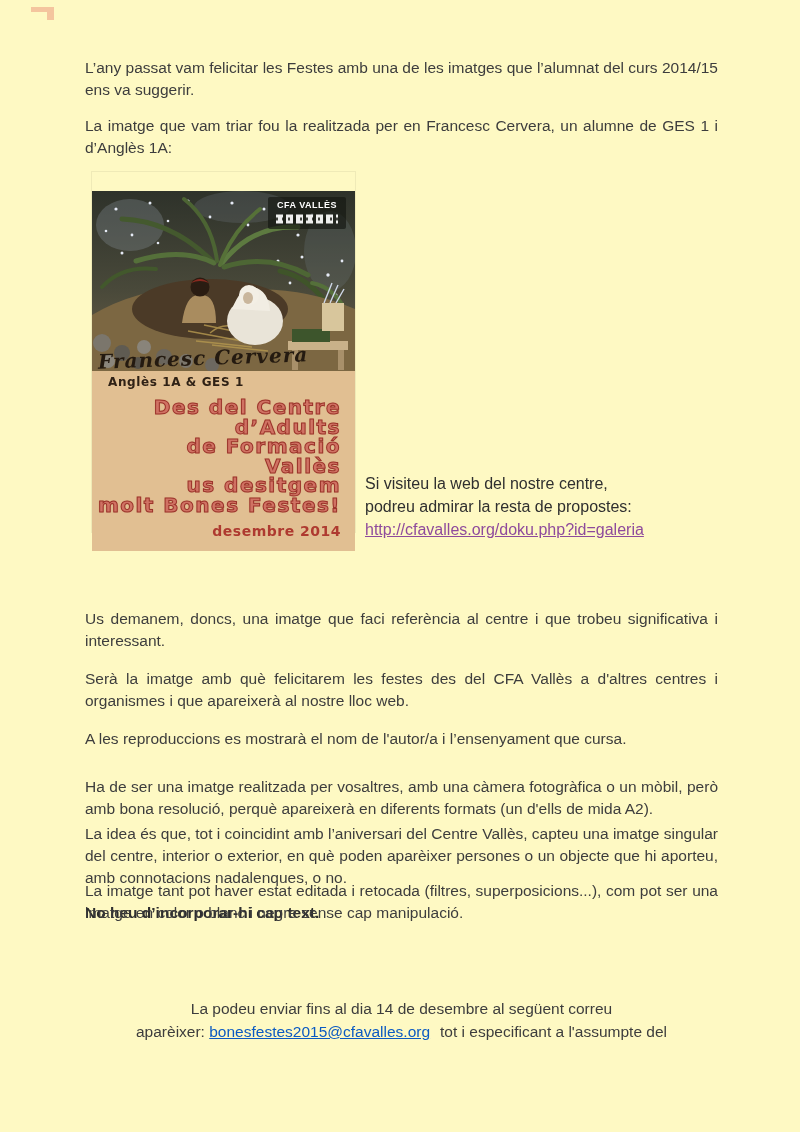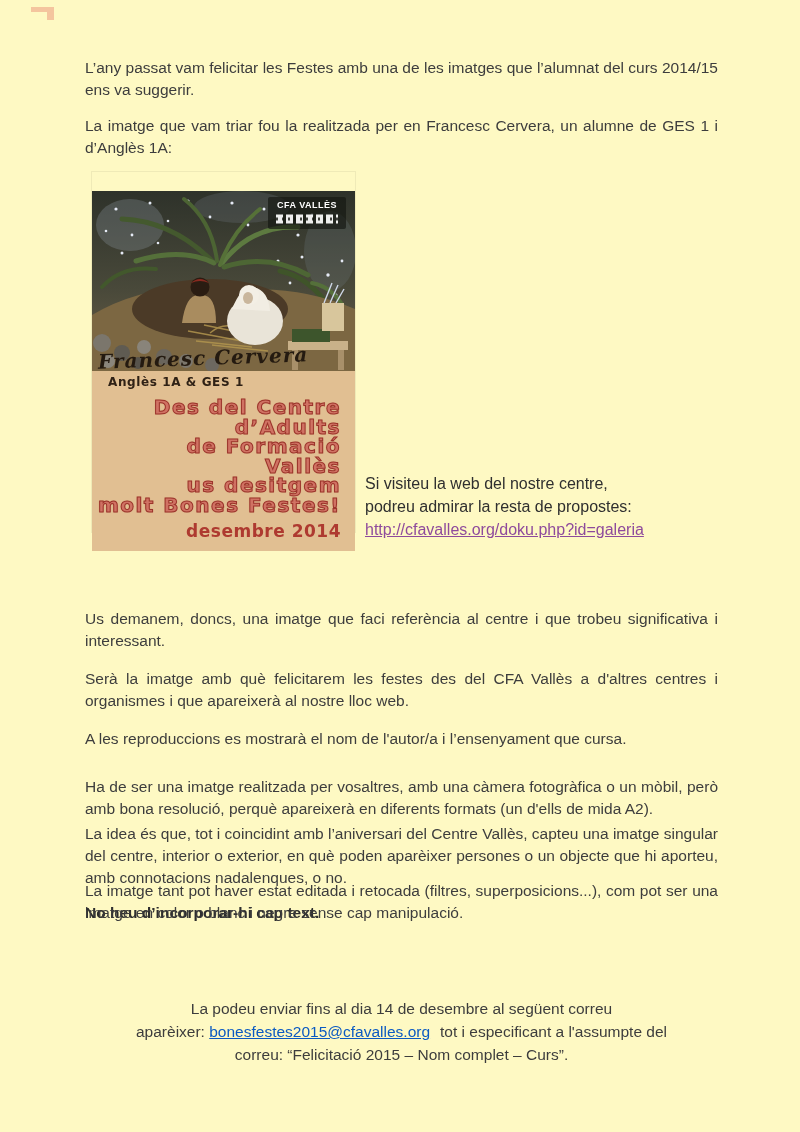--- a/index.html
+++ b/index.html
@@ -51,21 +51,21 @@
     padding:27px 14px 0 0; text-align:right;
     font-family:"DejaVu Sans", sans-serif; font-weight:bold;
     font-size:20px; line-height:19.5px; letter-spacing:1.5px;
     color:#d07263; -webkit-text-stroke:1px #9c342b;
     text-shadow:0 0 1px #9c342b;
   }
   .greet span { display:block; }
   .card-date {
     position:absolute; right:14px; bottom:9px;
     font-family:"DejaVu Sans", sans-serif; font-weight:bold;
-    font-size:17px; color:#ae3a30; letter-spacing:.5px;margin-left:35px;
+    font-size:14px; color:#ae3a30; letter-spacing:.5px;margin-left:35px;
   }
 
   .side-note {
     position:absolute; left:365px; top:456px; width:335px;
     font-size:16px; line-height:23px; color:#2f2f2f;margin-top:16px;
   }
 
   .closing { line-height:23px; }
   .closing .gap { display:inline-block; width:10px; }
 </style>
@@ -223,16 +223,15 @@
 
   <p class="para bold" style="top:902px">No heu d’incorporar-hi cap text.</p>
 
   <p class="para" style="top:880px">La imatge tant pot haver estat editada i retocada (filtres, superposicions...), com pot ser una imatge en color o blanc i negre sense cap manipulació.</p>
 
   <p class="para center closing" style="top:997px">
     <span style="display:block">La podeu enviar fins al dia 14 de desembre al següent correu</span>
     <span style="display:block">
       <span>aparèixer: </span><a class="link-blue">bonesfestes2015@cfavalles.org</a><span class="gap"></span><span>tot i especificant a l'assumpte del</span>
     </span>
-    <span style="display:block">correu:  “Felicitació 2015 – Nom complet – Curs”.</span>
   </p>
 
 </div>
 
 </body></html>

